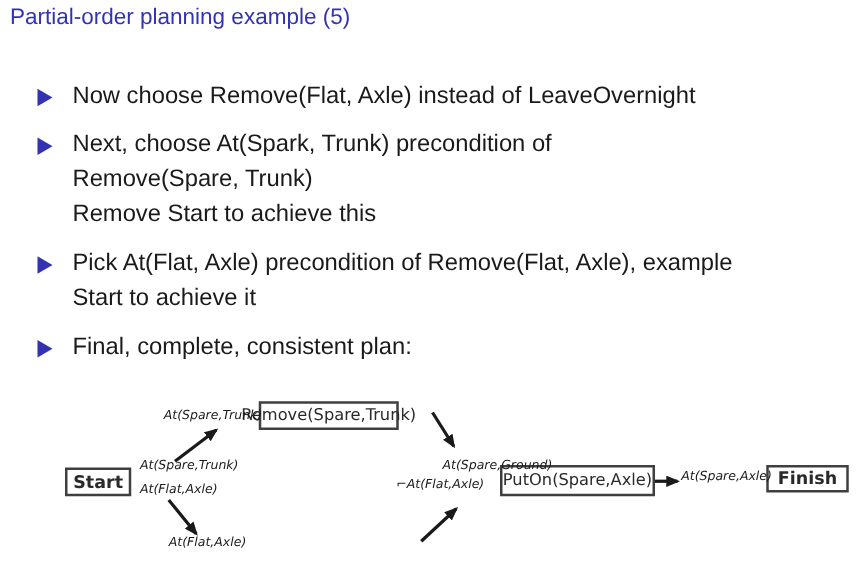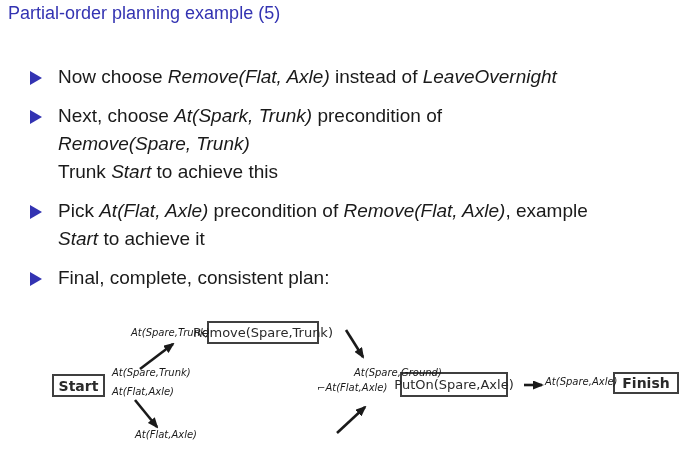--- a/index.html
+++ b/index.html
@@ -36,21 +36,21 @@
     border-left: 12px solid #3333b2;
     border-top: 7px solid transparent;
     border-bottom: 7px solid transparent;
   }
   .bullet-text {
     flex: 1;
     font-size: 19px;
     line-height: 28px;
     white-space: nowrap;
   }
-  .it { font-style: italic; }
+  .it { }
   
   .diagram { position: absolute; left: 0; top: 0; width: 686px; height: 451px; }
   .dbox {
     position: absolute;
     box-sizing: border-box;
     border: 2px solid #3f3f3f;
     background: #ffffff;
     display: flex;
     align-items: center;
     justify-content: center;
@@ -86,21 +86,21 @@
     </div>
   </div>
 
   <div class="bullet-item">
     <div class="marker-cell">
         <span class="tri"></span>
       </div>
     <div class="bullet-text">
       <div><span>Next, choose </span><span class="it">At(Spark, Trunk)</span><span> precondition of</span></div>
       <div><span class="it">Remove(Spare, Trunk)</span></div>
-      <div><span>Trunk </span><span class="it">Start</span><span> to achieve this</span></div>
+      <div><span>Remove </span><span class="it">Start</span><span> to achieve this</span></div>
     </div>
   </div>
 
   <div class="bullet-item">
     <div class="marker-cell">
         <span class="tri"></span>
       </div>
     <div class="bullet-text">
       <div><span>Pick </span><span class="it">At(Flat, Axle)</span><span> precondition of </span><span class="it">Remove(Flat, Axle)</span><span>, example</span></div>
       <div><span class="it">Start</span><span> to achieve it</span></div>
@@ -128,21 +128,21 @@
     </defs>
     <line x1="140" y1="369" x2="173" y2="344" stroke="#1a1a1a" stroke-width="2.6" marker-end="url(#ah)"></line>
     <line x1="135" y1="400" x2="157" y2="427" stroke="#1a1a1a" stroke-width="2.6" marker-end="url(#ah)"></line>
     <line x1="346" y1="330" x2="363" y2="357" stroke="#1a1a1a" stroke-width="2.6" marker-end="url(#ah)"></line>
     <line x1="337" y1="433" x2="365" y2="407" stroke="#1a1a1a" stroke-width="2.6" marker-end="url(#ah)"></line>
     <line x1="524" y1="385" x2="542" y2="385" stroke="#1a1a1a" stroke-width="2.6" marker-end="url(#ah)"></line>
   </svg>
 
   <div class="dbox bold" style="left:52px; top:374px; width:53px; height:23px;">Start</div>
   <div class="dbox" style="left:207px; top:321px; width:112px; height:23px;">Remove(Spare,Trunk)</div>
-  <div class="dbox" style="left:400px; top:372px; width:108px; height:25px;">PutOn(Spare,Axle)</div>
+  <div class="dbox" style="left:400px; top:372px; width:124px; height:25px;">PutOn(Spare,Axle)</div>
   <div class="dbox bold" style="left:613px; top:372px; width:66px; height:22px;">Finish</div>
 
   <div class="dlabel" style="left:131px; top:327px;">At(Spare,Trunk)</div>
   <div class="dlabel" style="left:112px; top:367px;">At(Spare,Trunk)</div>
   <div class="dlabel" style="left:112px; top:386px;">At(Flat,Axle)</div>
   <div class="dlabel" style="left:135px; top:429px;">At(Flat,Axle)</div>
   <div class="dlabel" style="left:306px; top:367px;margin-left:48px;">At(Spare,Ground)</div>
   <div class="dlabel" style="left:317px; top:382px;">⌐At(Flat,Axle)</div>
   <div class="dlabel" style="left:545px; top:376px;text-align:center;">At(Spare,Axle)</div>
 

